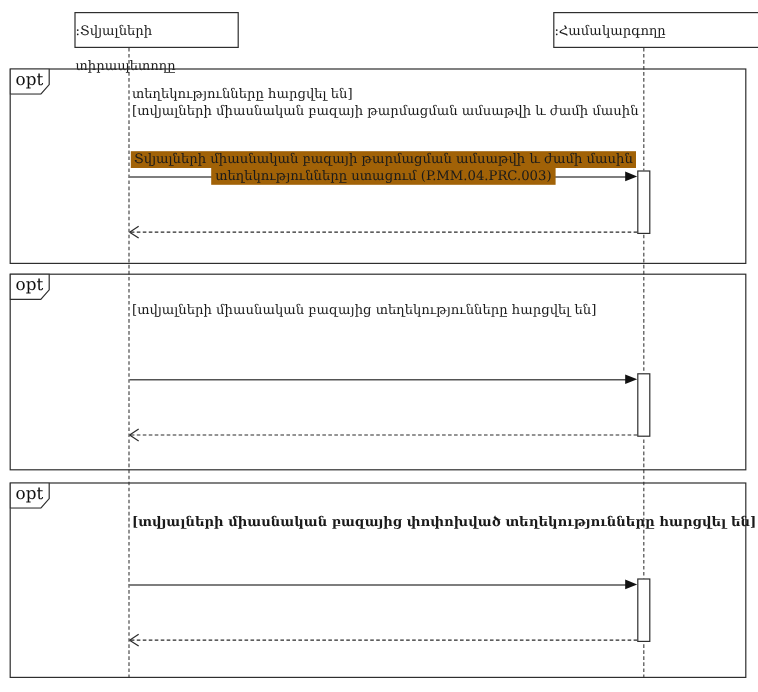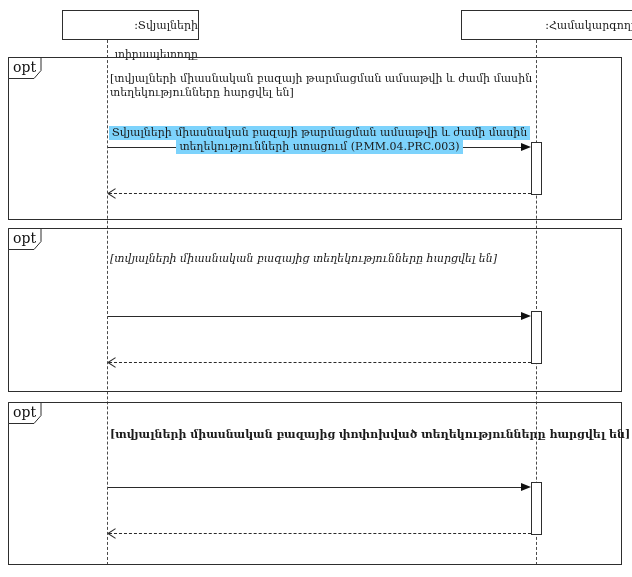--- a/index.html
+++ b/index.html
@@ -5,38 +5,37 @@
   html,body{margin:0;padding:0;background:#ffffff;}
   .canvas{
     position:relative;width:632px;height:577px;background:#ffffff;
     font-family:"DejaVu Serif","DejaVu Sans","Liberation Serif",serif;
     color:#1a1a1a;overflow:hidden;
   }
   .abs{position:absolute;}
   
   .actor-box{
     border:1px solid #2e2e2e;background:#ffffff;
-    font-size:11px;text-align:right;line-height:29px;height:30px;
+    font-size:11px;text-align:left;line-height:29px;height:30px;
     box-sizing:border-box;
-    padding-left:23px;
   }
   
   .lifeline{width:0;border-left:1px dashed #4a4a4a;}
   
   .fragment{border:1px solid #2e2e2e;background:transparent;box-sizing:border-box;}
   .opt-tab{left:-1px;top:-1px;width:34px;height:16px;}
   .opt-label{
     position:absolute;left:5px;top:1px;font-size:14px;line-height:18px;color:#111;
   }
   
   .guard{font-size:11px;line-height:14px;white-space:nowrap;}
   .msg-label{text-align:center;font-size:11px;line-height:14px;}
   .msg-label .ln{display:block;height:14px;}
   .msg-label .ln span{
-    display:inline-block;background:#7dd3fc;padding:0 3px;white-space:nowrap;
+    display:inline-block;background:#a16207;padding:0 3px;white-space:nowrap;
   }
   
   .call-line{height:0;border-top:1px solid #2a2a2a;}
   .return-line{height:0;border-top:1px dashed #2a2a2a;}
   .arrow-solid{
     width:0;height:0;border-top:4px solid transparent;border-bottom:4px solid transparent;
     border-left:10px solid #111;
   }
   .open-arrow-part{
     width:9px;height:1px;background:#2a2a2a;transform-origin:0 50%;
@@ -63,46 +62,46 @@
 
   <div class="abs fragment" style="left:8px;top:57px;width:614px;height:163px;">
     <div class="abs opt-tab">
       <svg width="34" height="22">
         <path d="M0.5,0.5 H33 V13.5 L26,21.5 H0.5 Z" fill="#ffffff" stroke="#2e2e2e"></path>
       </svg>
       <span class="opt-label">opt</span>
     </div>
   </div>
   <div class="abs guard" style="left:110px;top:72px;">
+    <div>տեղեկությունները հարցվել են]</div>
     <div>[տվյալների միասնական բազայի թարմացման ամսաթվի և ժամի մասին</div>
-    <div>տեղեկությունները հարցվել են]</div>
   </div>
 
   <div class="abs call-line" style="left:108px;top:147px;width:415px;"></div>
   <div class="abs arrow-solid" style="left:521px;top:143px;"></div>
   <div class="abs msg-label" style="left:108px;top:126px;width:423px;">
     <div class="ln"><span>Տվյալների միասնական բազայի թարմացման ամսաթվի և ժամի մասին</span></div>
-    <div class="ln"><span>տեղեկությունների ստացում (P.MM.04.PRC.003)</span></div>
+    <div class="ln"><span>տեղեկությունները ստացում (P.MM.04.PRC.003)</span></div>
   </div>
 
   <div class="abs activation" style="left:531px;top:142px;height:53px;"></div>
 
   <div class="abs return-line" style="left:109px;top:193px;width:422px;"></div>
   <div class="abs open-arrow-part" style="left:108px;top:193px;transform:rotate(-33deg);"></div>
   <div class="abs open-arrow-part" style="left:108px;top:193px;transform:rotate(33deg);"></div>
 
   <div class="abs fragment" style="left:8px;top:228px;width:614px;height:164px;">
     <div class="abs opt-tab">
       <svg width="34" height="22">
         <path d="M0.5,0.5 H33 V13.5 L26,21.5 H0.5 Z" fill="#ffffff" stroke="#2e2e2e"></path>
       </svg>
       <span class="opt-label">opt</span>
     </div>
   </div>
-  <div class="abs guard" style="left:110px;top:252px;font-style:italic;">
+  <div class="abs guard" style="left:110px;top:252px;">
     <div>[տվյալների միասնական բազայից տեղեկությունները հարցվել են]</div>
   </div>
 
   <div class="abs call-line" style="left:108px;top:316px;width:415px;"></div>
   <div class="abs arrow-solid" style="left:521px;top:312px;"></div>
 
   <div class="abs activation" style="left:531px;top:311px;height:53px;"></div>
 
   <div class="abs return-line" style="left:109px;top:362px;width:422px;"></div>
   <div class="abs open-arrow-part" style="left:108px;top:362px;transform:rotate(-33deg);"></div>

